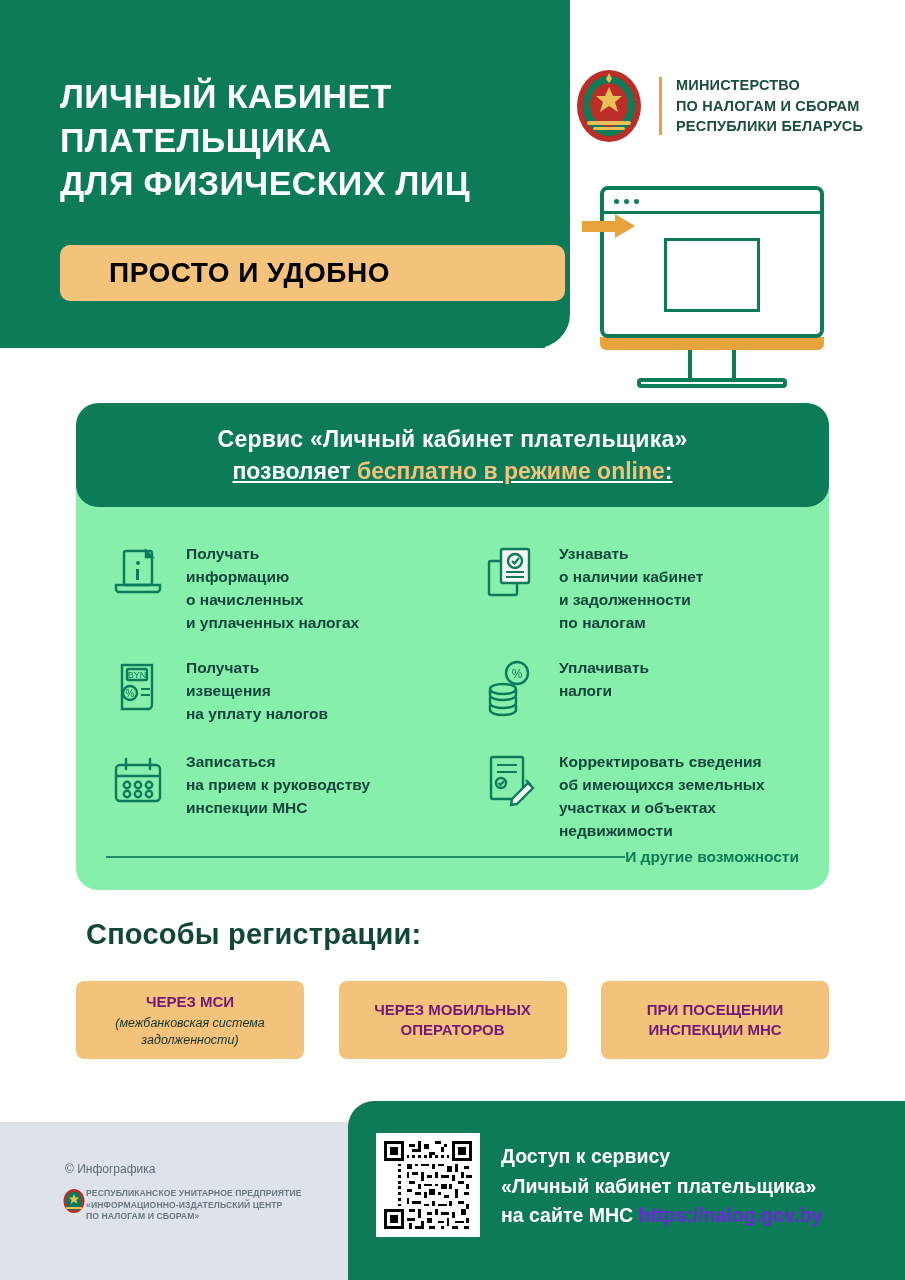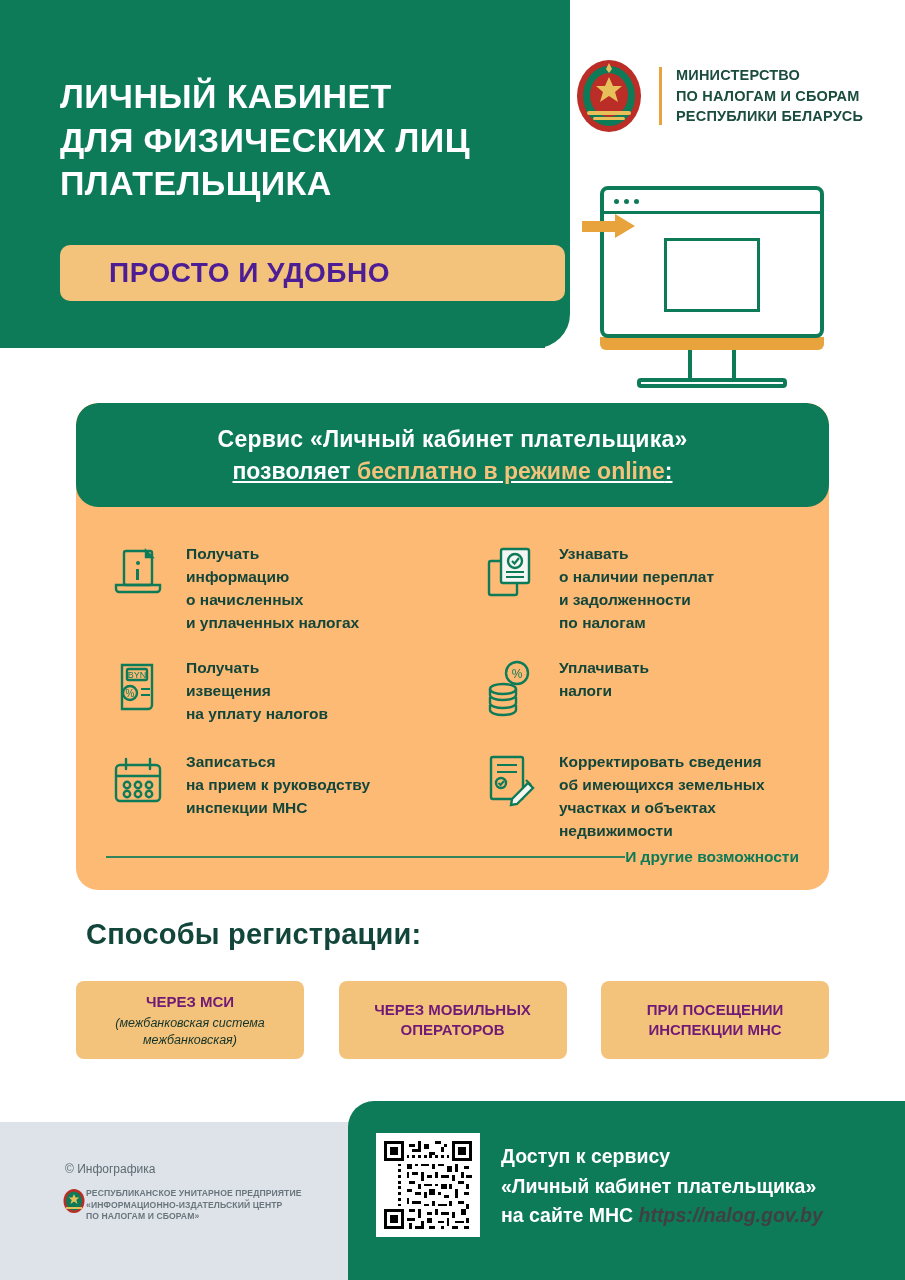--- a/index.html
+++ b/index.html
@@ -51,31 +51,31 @@
   .subhead-chip {
     position: absolute;
     left: 60px; top: 245px;
     width: 505px; height: 56px;
     background: #f3c27b;
     border-radius: 10px;
     display: flex;
     align-items: center;
   }
   .subhead-chip span {
-    color: #4c1d95;
+    color: #000000;
     font-size: 28px;
     font-weight: bold;
     letter-spacing: .5px;
     padding-left: 49px;
   }
 
   
   .ministry {
     position: absolute;
-    left: 573px; top: 57px;
+    left: 573px; top: 67px;
     display: flex;
     align-items: center;
     gap: 14px;
   }
   .emblem {
     width: 72px; height: 78px;
     position: relative;
   }
   .ministry-sep {
     width: 3px; height: 58px;
@@ -143,21 +143,21 @@
     border: 4px solid #0d7a58;
     border-radius: 4px;
     margin: 0 auto;
   }
 
   
   .card {
     position: absolute;
     left: 76px; top: 403px;
     width: 753px; height: 487px;
-    background: #fdba74;
+    background: #86efac;
     border-radius: 22px;
     overflow: hidden;
   }
   .card-header {
     width: 753px; height: 104px;
     background: #0d7a58;
     border-radius: 22px;
     display: flex;
     flex-direction: column;
     align-items: center;
@@ -285,36 +285,36 @@
   .qr svg { display: block; }
   .access-text {
     position: absolute;
     left: 501px; top: 1142px;
     color: #ffffff;
     font-size: 19.5px;
     font-weight: bold;
     line-height: 1.52;
     white-space: nowrap;
   }
-  .access-text .url { color: #404040; font-style: italic; }
+  .access-text .url { color: #6d28d9; }
 </style>
 </head>
 <body>
 
 <div class="poster">
 
   <div class="top-band">
     <div class="top-band-white-right"></div>
     <div class="top-band-inner"></div>
   </div>
 
   <div class="headline">
     <div>ЛИЧНЫЙ КАБИНЕТ</div>
+    <div>ПЛАТЕЛЬЩИКА</div>
     <div>ДЛЯ ФИЗИЧЕСКИХ ЛИЦ</div>
-    <div>ПЛАТЕЛЬЩИКА</div>
   </div>
 
   <div class="subhead-chip">
     <span>ПРОСТО И УДОБНО</span>
   </div>
 
   <div class="ministry">
     <div class="emblem">
       <svg width="72" height="78" viewBox="0 0 72 78">
         <ellipse cx="36" cy="39" rx="32" ry="36" fill="#bb2d27"></ellipse>
@@ -385,21 +385,21 @@
           <svg width="64" height="64" viewBox="0 0 64 64" fill="none" stroke="#0d7a58" stroke-width="2.4">
             <rect x="10" y="20" width="28" height="34" rx="2"></rect>
             <rect x="22" y="8" width="28" height="34" rx="2" fill="#f4f6f4"></rect>
             <circle cx="36" cy="20" r="7"></circle>
             <path d="M33 20 l2.5 2.5 L40 17" stroke-width="2.2"></path>
             <path d="M27 31 h18 M27 36 h18" stroke-width="2.2"></path>
           </svg>
         </div>
         <div class="ftext">
           <div>Узнавать</div>
-          <div>о наличии переплат</div>
+          <div>о наличии кабинет</div>
           <div>и задолженности</div>
           <div>по налогам</div>
         </div>
       </div>
 
       <div class="feature">
         <div class="ficon">
           <svg width="64" height="64" viewBox="0 0 64 64" fill="none" stroke="#0d7a58" stroke-width="2.4">
             <path d="M16 10 h30 v40 a4 4 0 0 1 -4 4 h-26 z"></path>
             <rect x="21" y="14" width="20" height="11" rx="1.5"></rect>
@@ -480,21 +480,21 @@
     </div>
   </div>
 
   <div class="reg-title">Способы регистрации:</div>
 
   <div class="reg-row">
     <div class="reg-card">
       <div class="t1">ЧЕРЕЗ МСИ</div>
       <div class="t2">
         <div>(межбанковская система</div>
-        <div>межбанковская)</div>
+        <div>задолженности)</div>
       </div>
     </div>
     <div class="reg-card">
       <div class="t1">
         <div>ЧЕРЕЗ МОБИЛЬНЫХ</div>
         <div>ОПЕРАТОРОВ</div>
       </div>
     </div>
     <div class="reg-card">
       <div class="t1">

